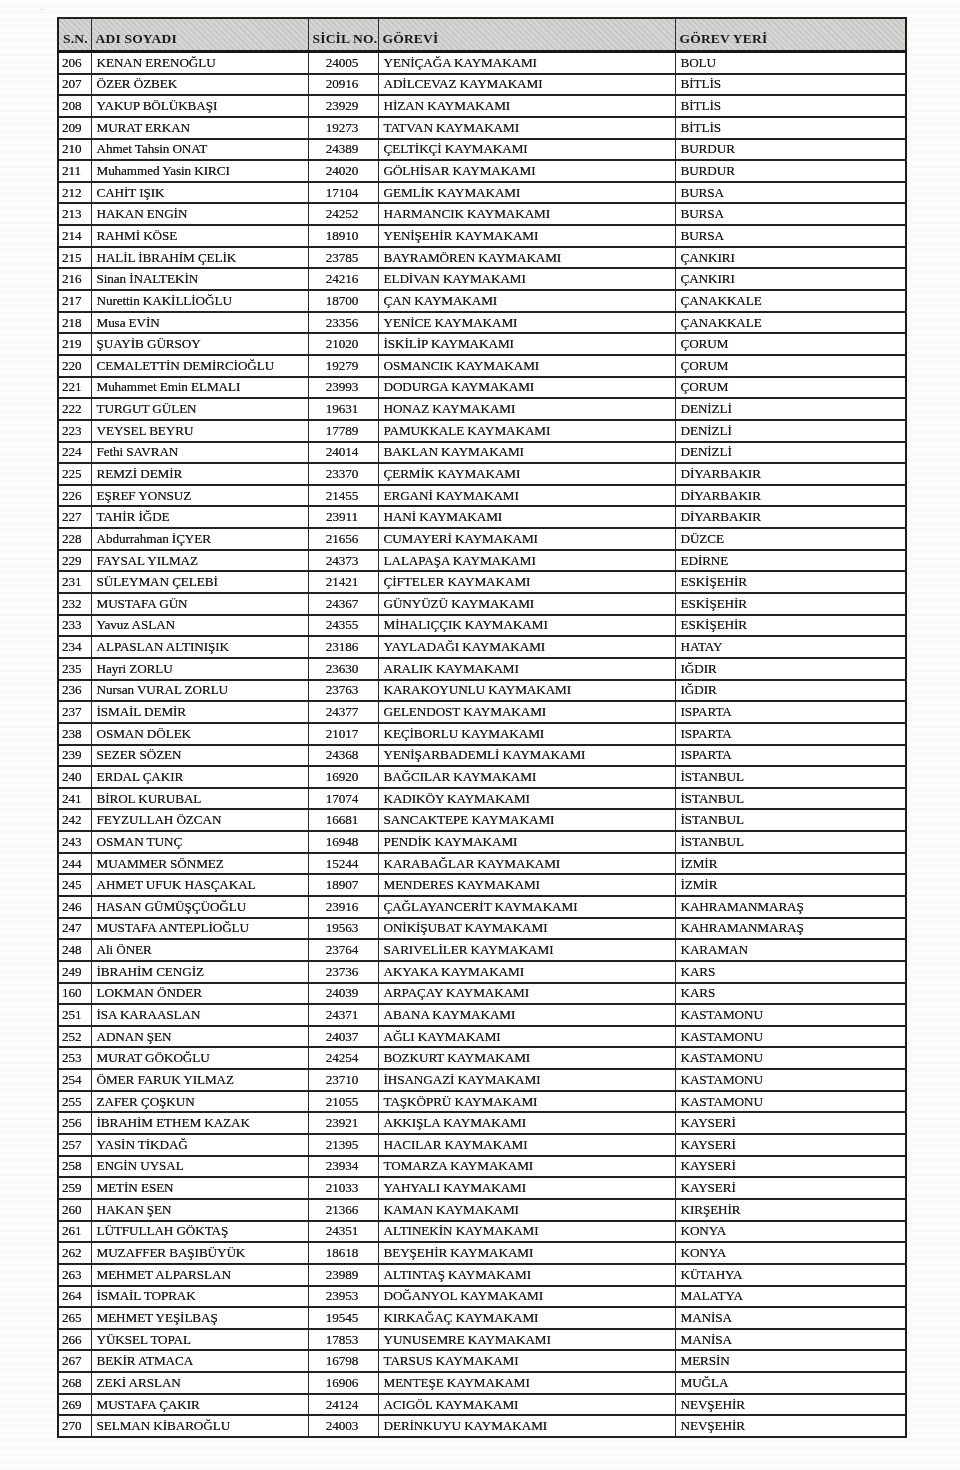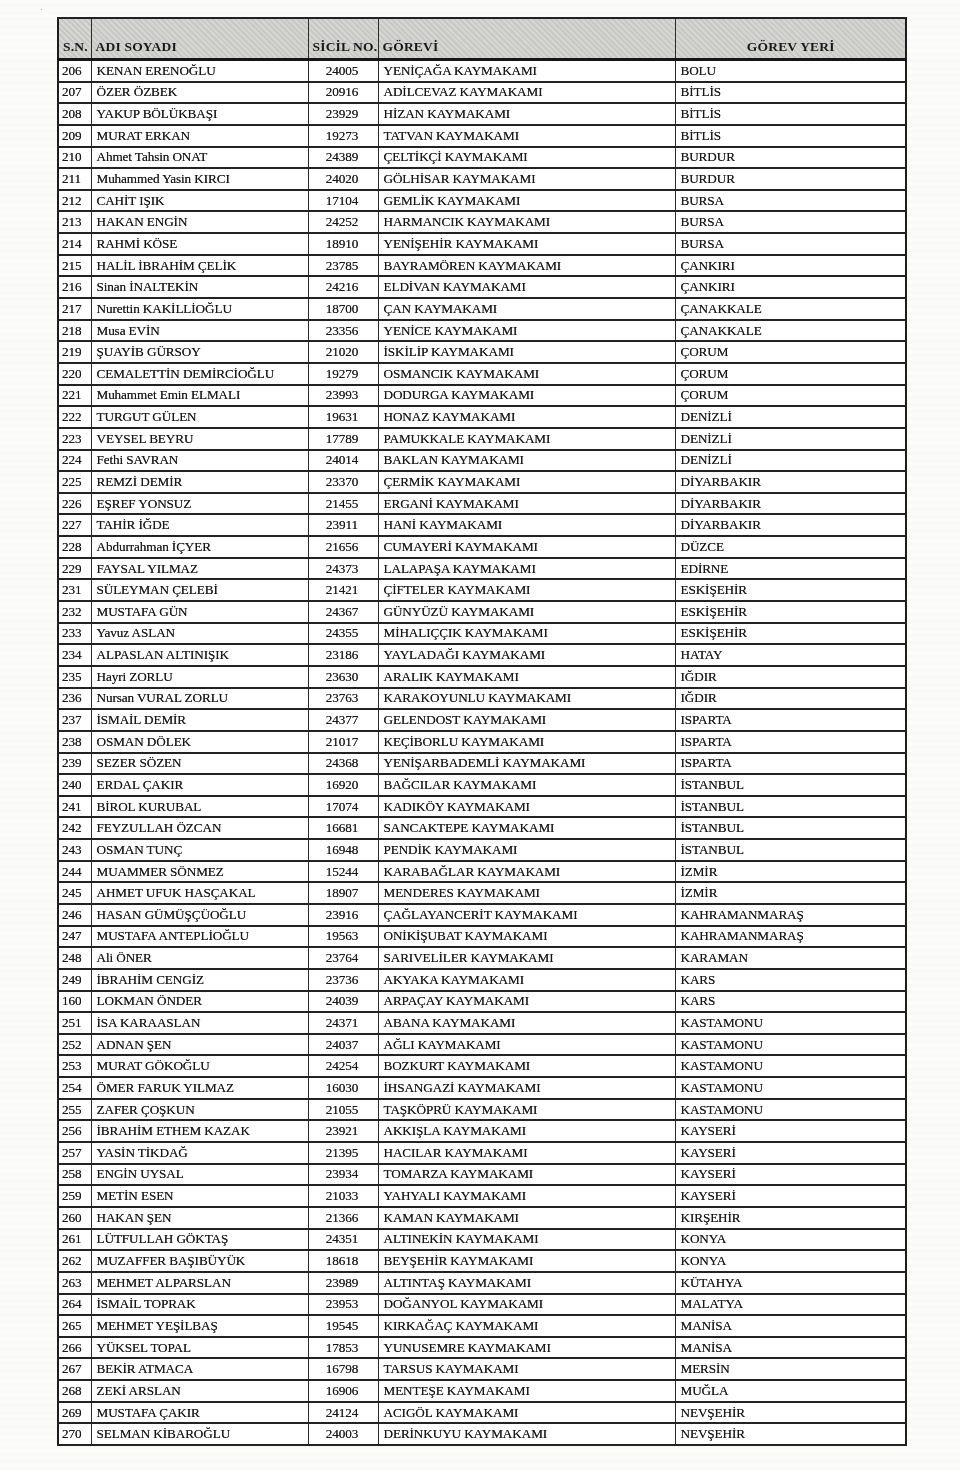--- a/index.html
+++ b/index.html
@@ -33,27 +33,27 @@
     border-top:2px solid #222222;
     border-bottom:2px solid #222222;
   }
   table.doc-table{border:2.5px solid #1d1d1d;}
   .doc-table thead th{
     height:23px;
     background:repeating-linear-gradient(45deg,#c7c7c5 0 2px,#d6d6d3 2px 4px);
     font-weight:bold;
     font-size:13.5px;
     text-align:left;
-    padding:16px 3px 0 4px;
+    padding:8px 3px 0 4px;
     letter-spacing:0.2px;
     border-bottom:3px solid #161616;
     white-space:nowrap;
     overflow:hidden;
   }
-  .doc-table thead th.c-yer{text-align:center;}
+  .doc-table thead th.c-yer{}
   .doc-table tbody td{
     height:19.65px;
     font-size:13.2px;
     padding:0 2px 0 5px;
     white-space:nowrap;
     overflow:hidden;
     letter-spacing:-0.1px;
     text-shadow:0 0 0.5px rgba(20,20,20,0.75);
   }
   .doc-table td.c-sn{padding-left:3px;}
@@ -413,21 +413,21 @@
       <tr>
         <td class="c-sn">253</td>
         <td class="c-name">MURAT GÖKOĞLU</td>
         <td class="c-sicil">24254</td>
         <td class="c-gorev">BOZKURT KAYMAKAMI</td>
         <td class="c-yer">KASTAMONU</td>
       </tr>
       <tr>
         <td class="c-sn">254</td>
         <td class="c-name">ÖMER FARUK YILMAZ</td>
-        <td class="c-sicil">16030</td>
+        <td class="c-sicil">23710</td>
         <td class="c-gorev">İHSANGAZİ KAYMAKAMI</td>
         <td class="c-yer">KASTAMONU</td>
       </tr>
       <tr>
         <td class="c-sn">255</td>
         <td class="c-name">ZAFER ÇOŞKUN</td>
         <td class="c-sicil">21055</td>
         <td class="c-gorev">TAŞKÖPRÜ KAYMAKAMI</td>
         <td class="c-yer">KASTAMONU</td>
       </tr>

